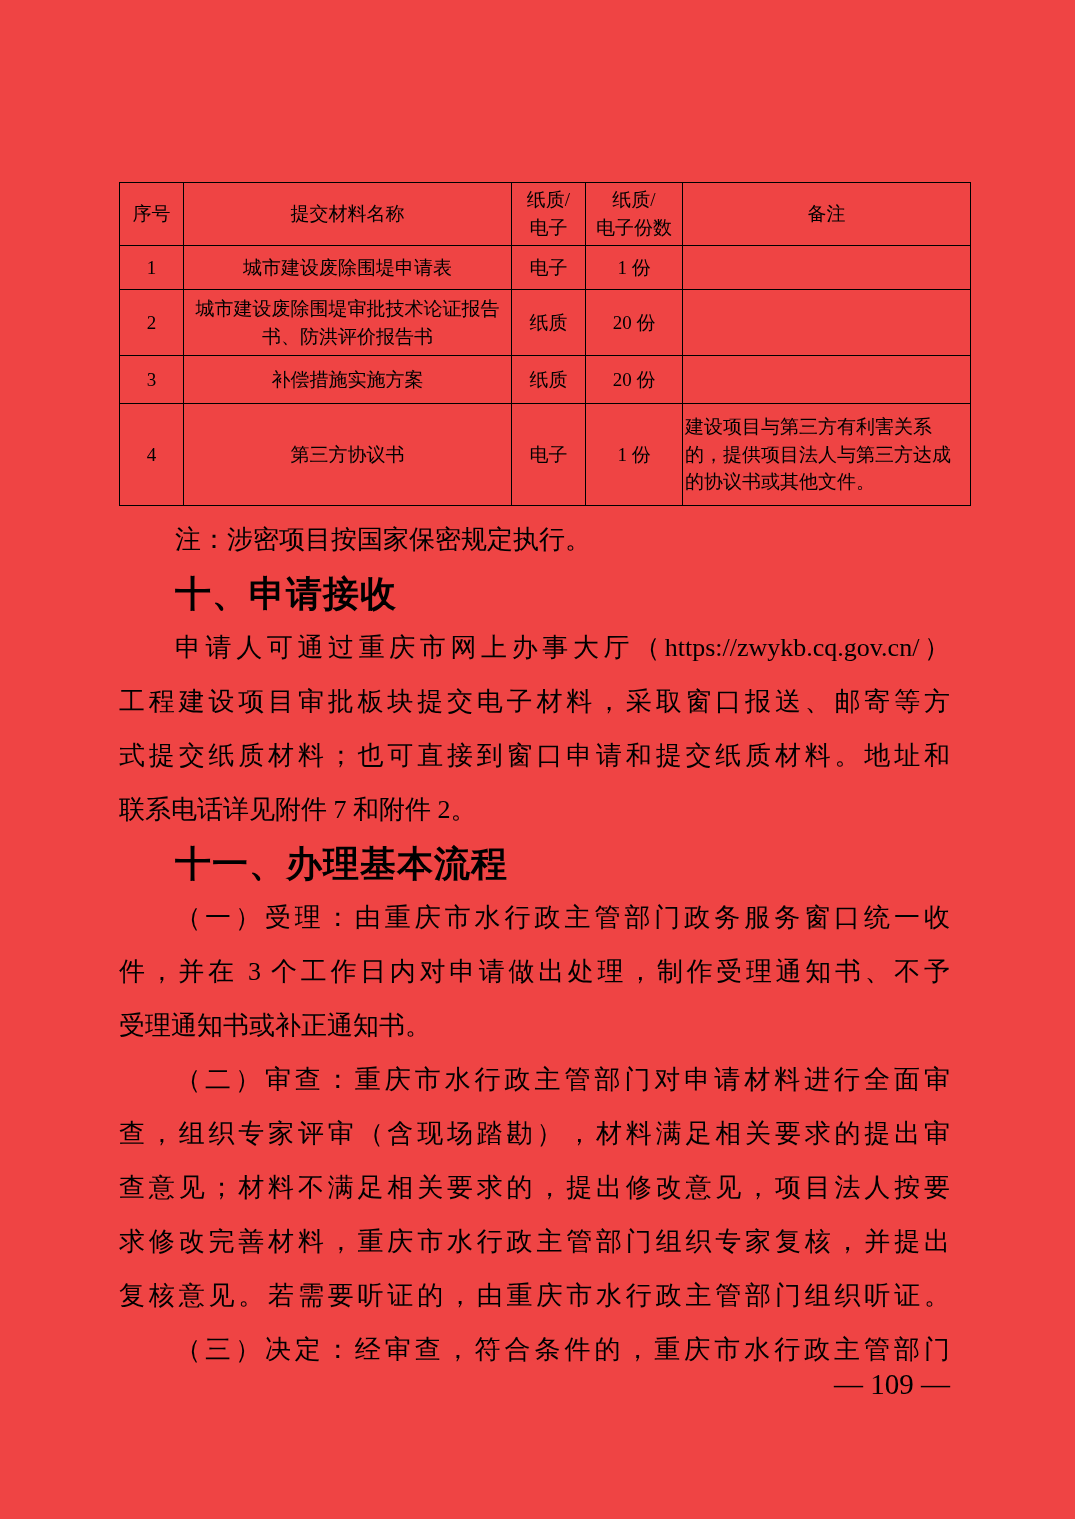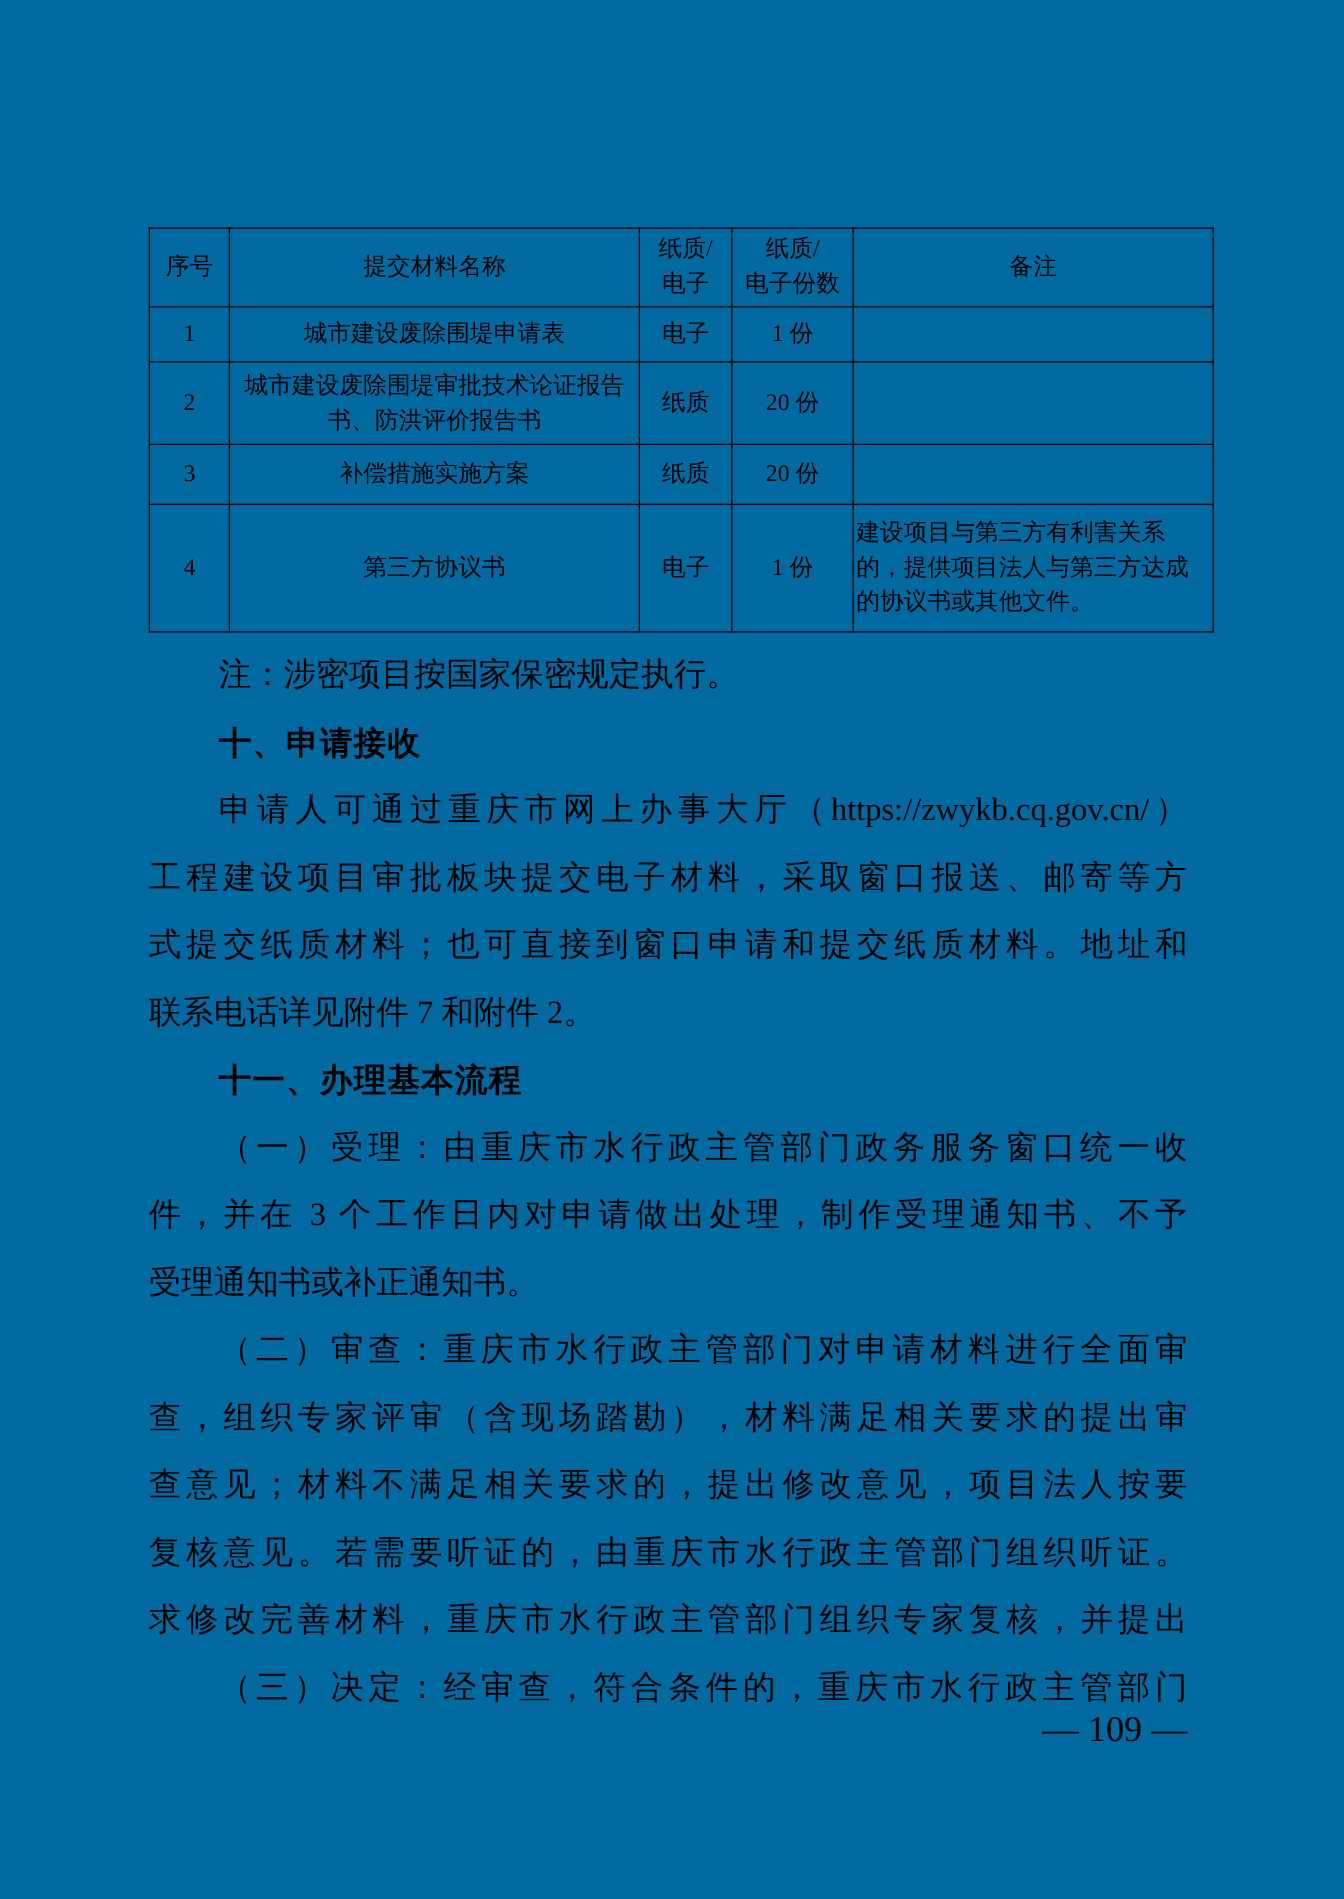--- a/index.html
+++ b/index.html
@@ -4,21 +4,21 @@
 <style>
   html, body {
     margin: 0;
     padding: 0;
     background: #ffffff;
   }
   .page {
     position: relative;
     width: 1075px;
     height: 1519px;
-    background: #0369a1;
+    background: #ef4444;
     color: #000000;
     font-family: "Liberation Serif", "DejaVu Serif", serif;
     overflow: hidden;
   }
 
   
   .materials-table {
     position: absolute;
     left: 119px;
     top: 182px;
@@ -65,21 +65,21 @@
     overflow: hidden;
   }
   .line.j {
     text-align: justify;
     text-align-last: justify;
   }
   .line.indent { padding-left: 56px; }
   .line.heading {
     font-family: "Liberation Sans", "DejaVu Sans", sans-serif;
     font-weight: 700;
-    font-size: 26px;
+    font-size: 36px;
     letter-spacing: 1px;
   }
 
   
   .page-number {
     position: absolute;
     left: 119px;
     top: 1369px;
     width: 831px;
     text-align: right;
@@ -150,20 +150,20 @@
       <div class="line j">工程建设项目审批板块提交电子材料，采取窗口报送、邮寄等方</div>
       <div class="line j">式提交纸质材料；也可直接到窗口申请和提交纸质材料。地址和</div>
       <div class="line">联系电话详见附件 7 和附件 2。</div>
       <div class="line heading indent">十一、办理基本流程</div>
       <div class="line indent j">（一）受理：由重庆市水行政主管部门政务服务窗口统一收</div>
       <div class="line j">件，并在 3 个工作日内对申请做出处理，制作受理通知书、不予</div>
       <div class="line">受理通知书或补正通知书。</div>
       <div class="line indent j">（二）审查：重庆市水行政主管部门对申请材料进行全面审</div>
       <div class="line j">查，组织专家评审（含现场踏勘），材料满足相关要求的提出审</div>
       <div class="line j">查意见；材料不满足相关要求的，提出修改意见，项目法人按要</div>
+      <div class="line j">求修改完善材料，重庆市水行政主管部门组织专家复核，并提出</div>
       <div class="line j">复核意见。若需要听证的，由重庆市水行政主管部门组织听证。</div>
-      <div class="line j">求修改完善材料，重庆市水行政主管部门组织专家复核，并提出</div>
       <div class="line indent j">（三）决定：经审查，符合条件的，重庆市水行政主管部门</div>
     </div>
 
   <div class="page-number">— 109 —</div>
 
 </div>
 
 </body></html>

